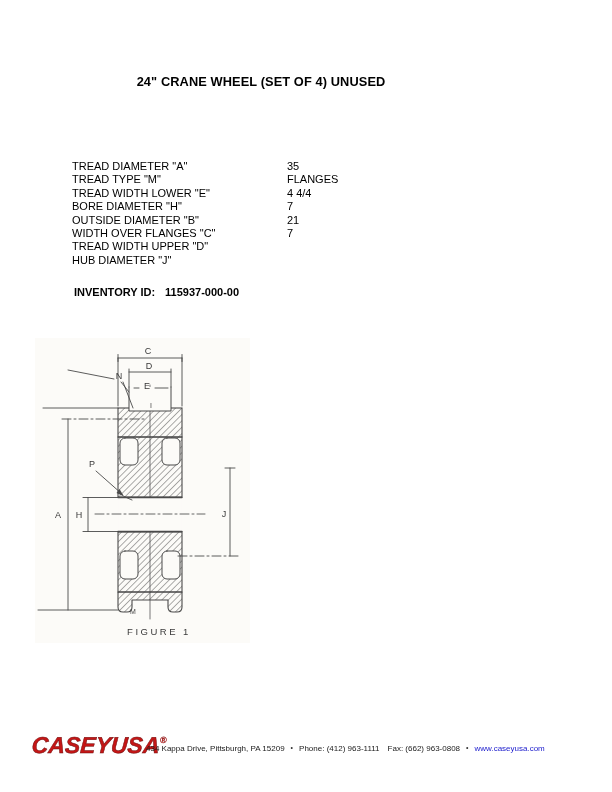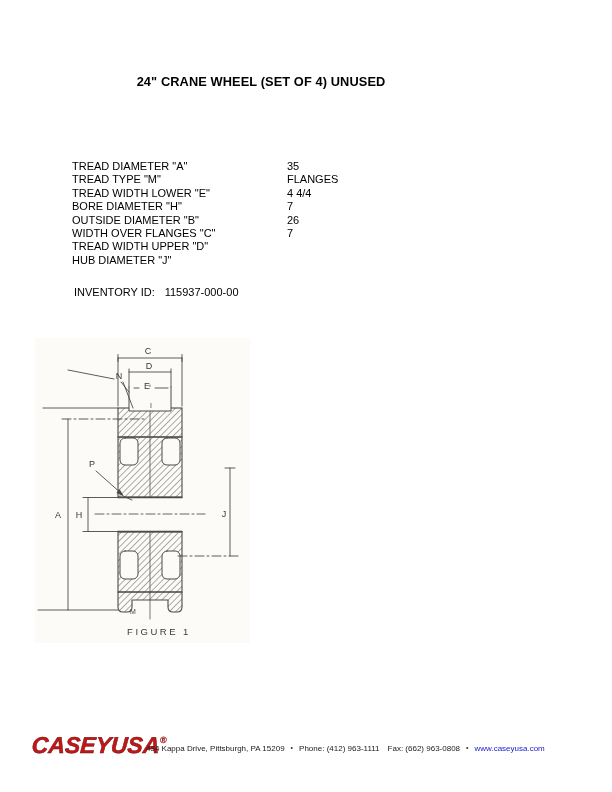--- a/index.html
+++ b/index.html
@@ -11,21 +11,21 @@
   }
   .title{
     position:absolute;top:74px;left:0;width:522px;
     text-align:center;font-size:12.8px;font-weight:bold;letter-spacing:.1px;
     white-space:nowrap;
   }
   .specs{position:absolute;left:72px;top:160px;}
   .spec-row{height:13.4px;line-height:13.4px;font-size:11px;white-space:nowrap;}
   .spec-label{display:inline-block;width:215px;}
   .spec-value{display:inline-block;}
-  .inventory{position:absolute;left:74px;top:286px;font-size:11px;font-weight:normal;white-space:nowrap;}
+  .inventory{position:absolute;left:74px;top:286px;font-size:11px;font-weight:bold;white-space:nowrap;}
   .inv-value{margin-left:10px;}
   .figure-wrap{position:absolute;left:35px;top:338px;width:215px;height:305px;}
   .figure-wrap svg{display:block;}
   .fig-label{font-size:9px;fill:#383838;font-family:"Liberation Sans",sans-serif;}
   .fig-label-small{font-size:7px;fill:#454545;font-family:"Liberation Sans",sans-serif;}
   .fig-caption{font-size:9.5px;fill:#3a3a3a;letter-spacing:2.5px;font-family:"Liberation Sans",sans-serif;}
   .footer-logo{
     position:absolute;left:32px;top:727px;
     font-style:italic;font-weight:bold;font-size:23px;line-height:26px;
     color:#c41616;letter-spacing:0;white-space:nowrap;
@@ -54,21 +54,21 @@
     <div class="spec-row">
       <span class="spec-label">TREAD TYPE "M"</span><span class="spec-value">FLANGES</span>
     </div>
     <div class="spec-row">
       <span class="spec-label">TREAD WIDTH LOWER "E"</span><span class="spec-value">4 4/4</span>
     </div>
     <div class="spec-row">
       <span class="spec-label">BORE DIAMETER "H"</span><span class="spec-value">7</span>
     </div>
     <div class="spec-row">
-      <span class="spec-label">OUTSIDE DIAMETER "B"</span><span class="spec-value">26</span>
+      <span class="spec-label">OUTSIDE DIAMETER "B"</span><span class="spec-value">21</span>
     </div>
     <div class="spec-row">
       <span class="spec-label">WIDTH OVER FLANGES "C"</span><span class="spec-value">7</span>
     </div>
     <div class="spec-row">
       <span class="spec-label">TREAD WIDTH UPPER "D"</span><span class="spec-value"></span>
     </div>
     <div class="spec-row">
       <span class="spec-label">HUB DIAMETER "J"</span><span class="spec-value"></span>
     </div>

